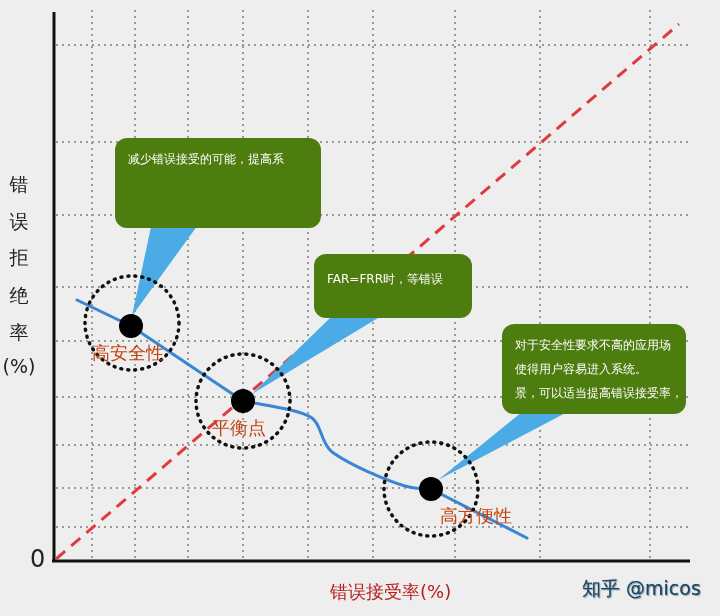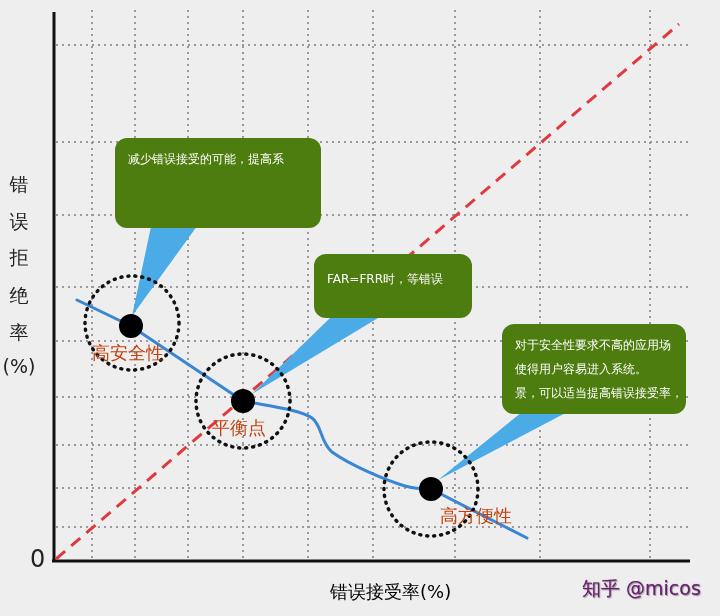--- a/index.html
+++ b/index.html
@@ -13,42 +13,42 @@
     .ylabel-char {
       position: absolute; left: 4px; width: 30px; text-align: center;
       font-size: 19px; color: #222;
     }
     .origin-label {
       position: absolute; left: 30px; top: 545px;
       font-size: 24px; color: #222;
     }
     .xlabel {
       position: absolute; left: 330px; top: 580px;
-      font-size: 18px; color: #000000;
+      font-size: 18px; color: #b91c1c;
     }
     .callout {
       position: absolute;
       background: #4d7c0f;
       color: #ffffff;
       border-radius: 12px;
       font-size: 12px;
       line-height: 24px;
       padding: 10px 12px 8px 14px;
       box-sizing: border-box;
     }
     .callout span { display: block; white-space: nowrap; }
     .point-label {
       position: absolute;
       color: #c2410c;
       font-size: 18px;
       white-space: nowrap;
     }
     .watermark {
       position: absolute; left: 582px; top: 576px;
-      font-size: 19px; color: #701a75;
+      font-size: 19px; color: #0c4a6e;
       text-shadow: 0 0 1px #888, 1px 1px 1px #999;
       white-space: nowrap;
       text-align: center;
     }
   </style>
 </head>
 <body>
 
 <svg id="chart-svg" width="720" height="616">
 

